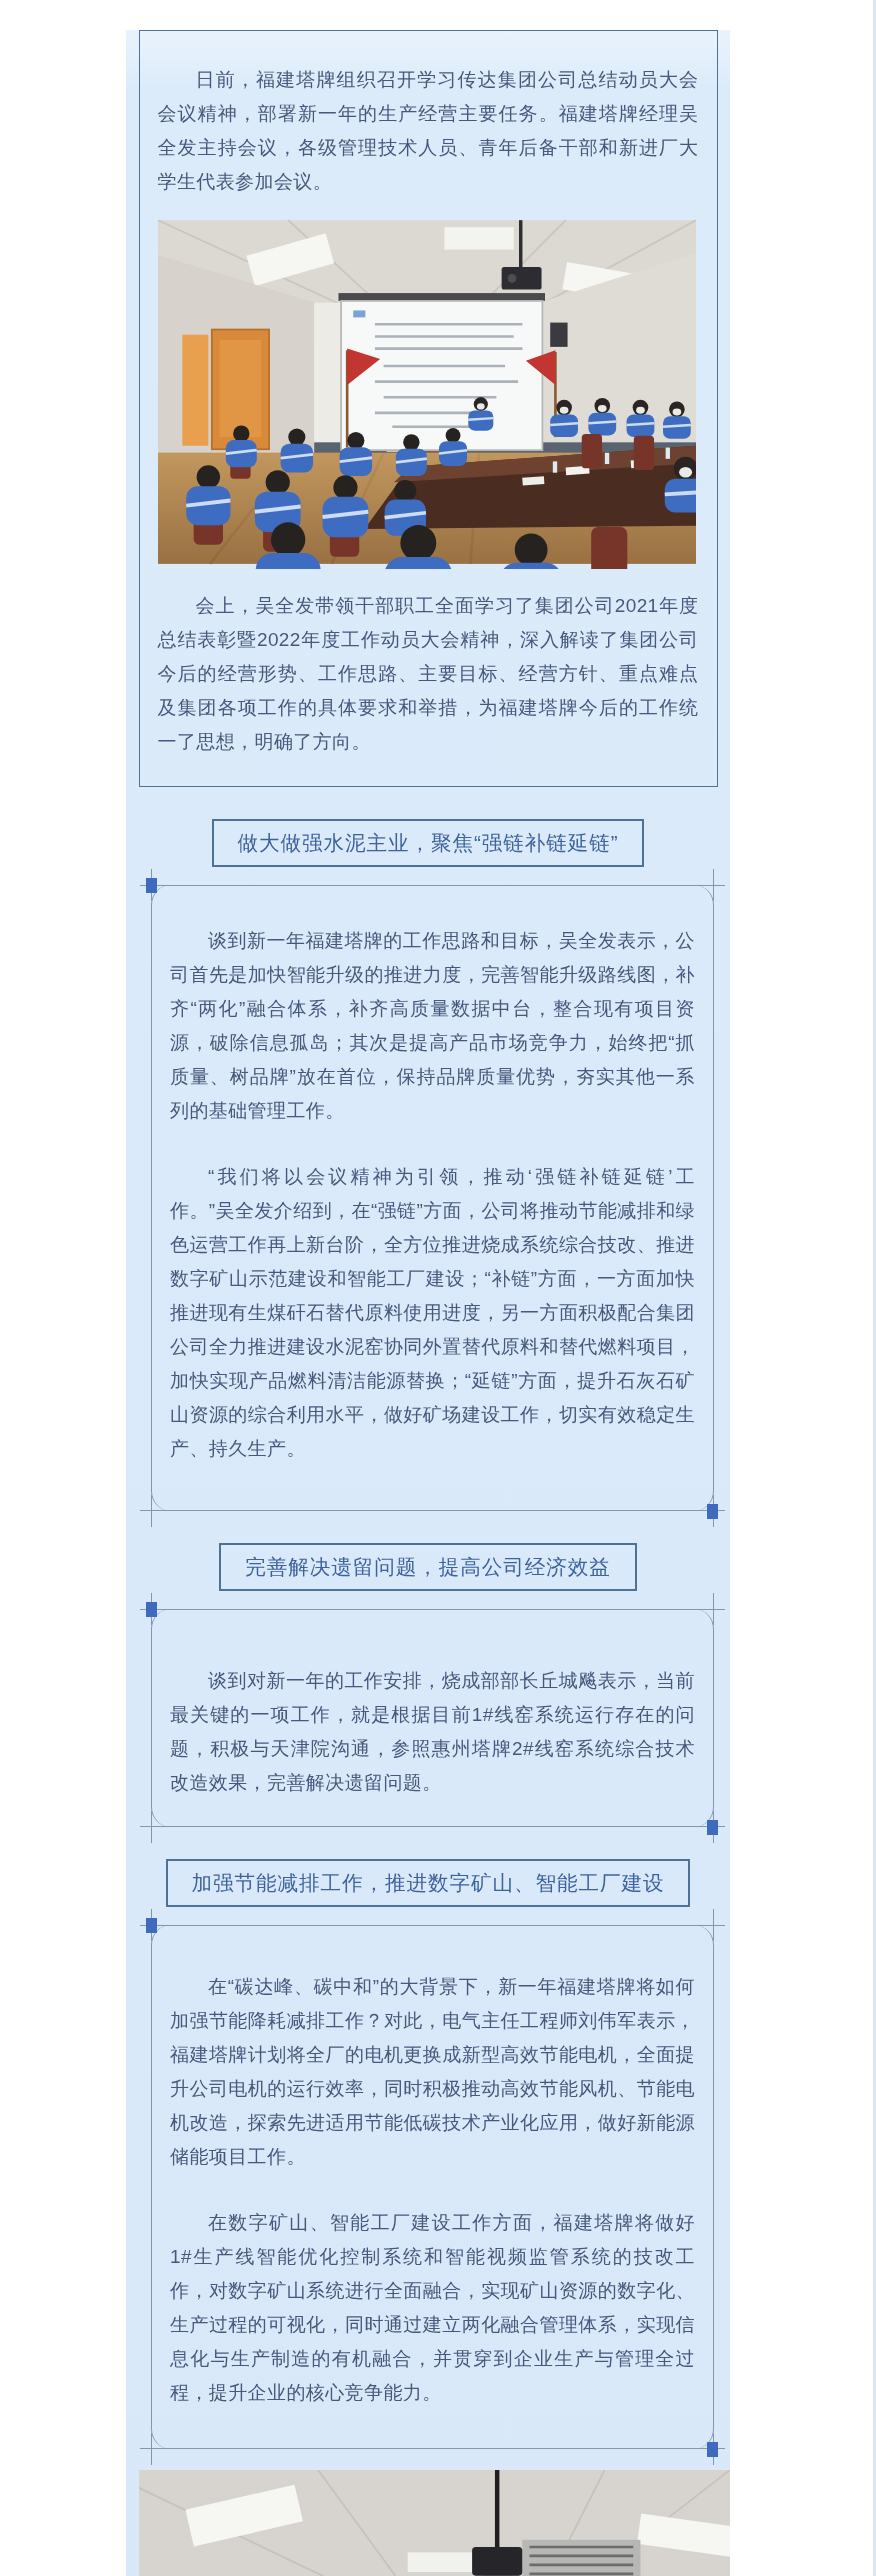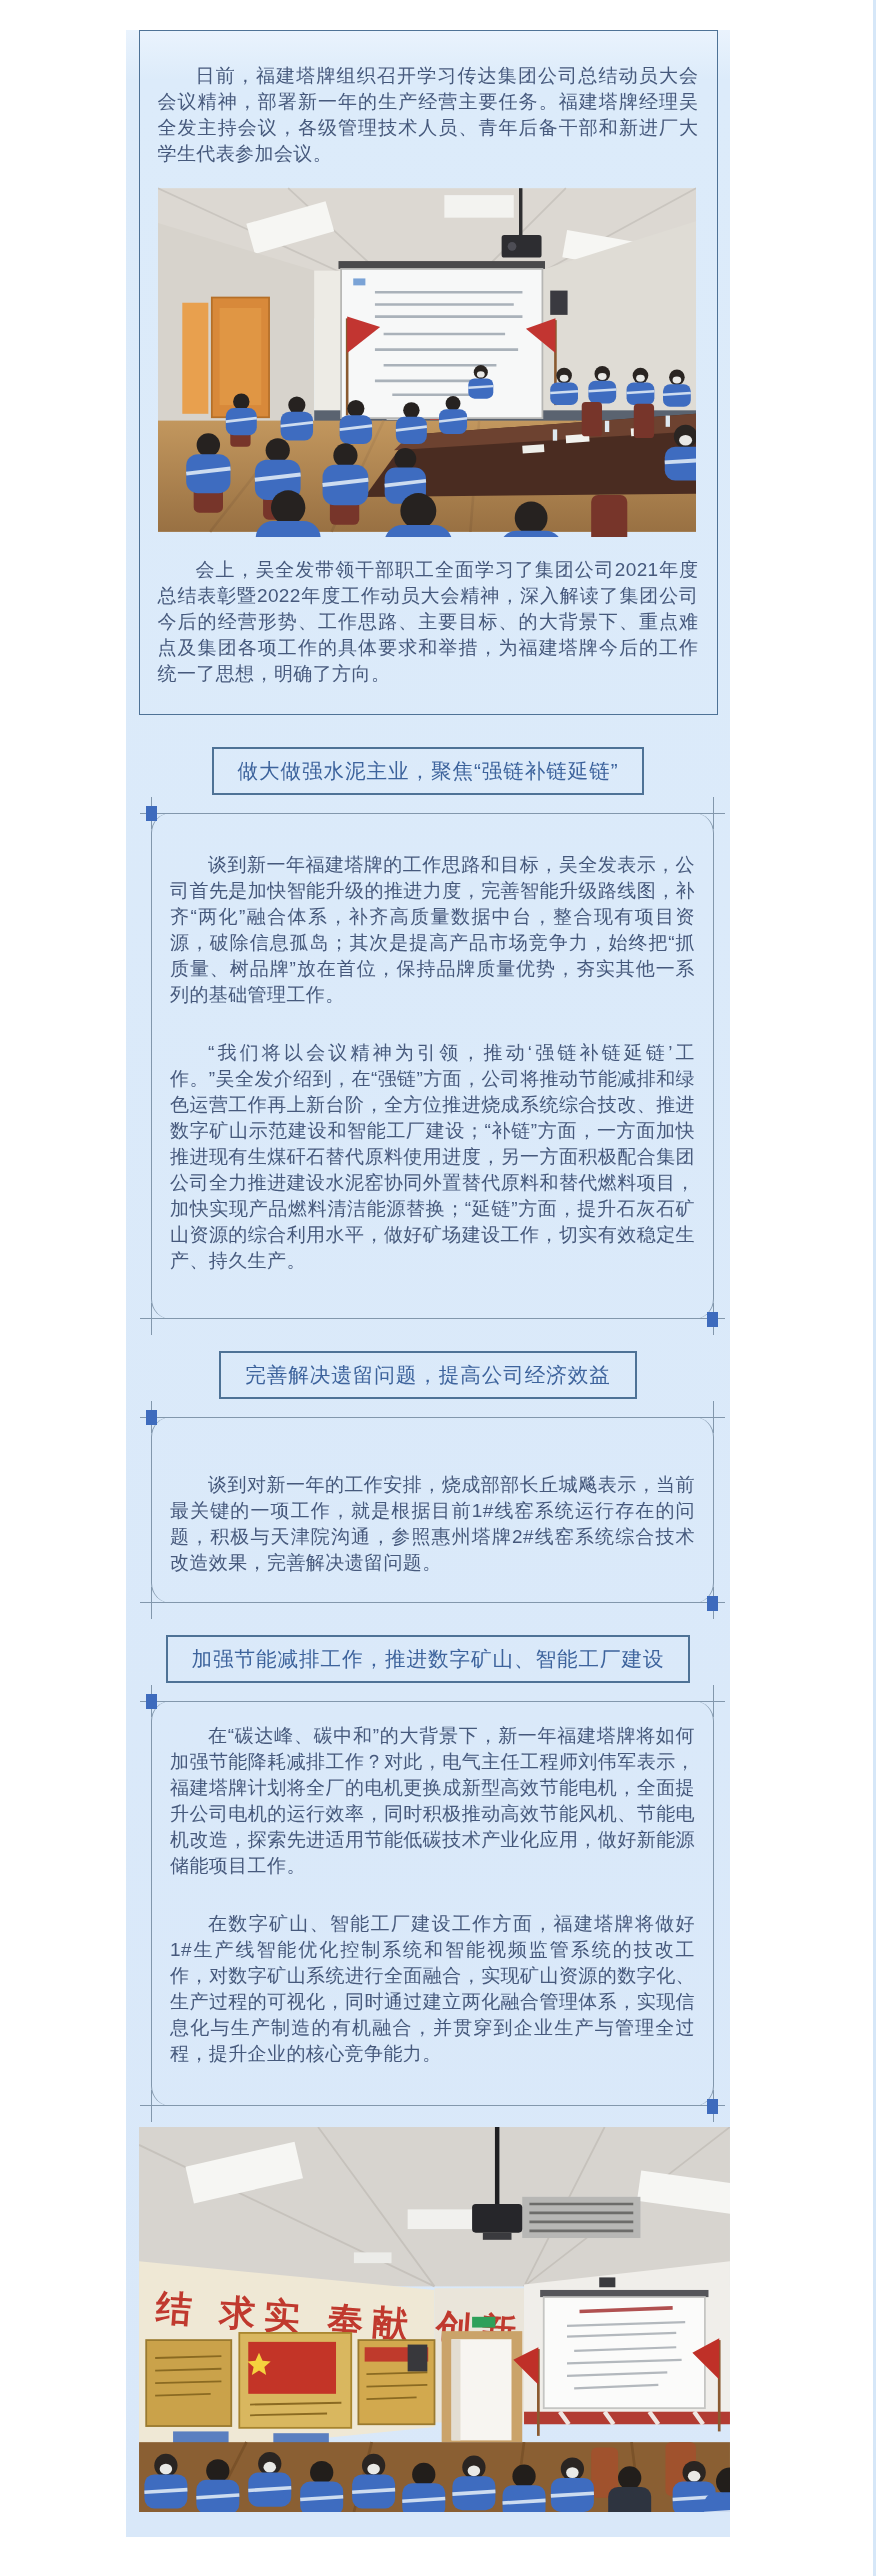--- a/index.html
+++ b/index.html
@@ -3,21 +3,21 @@
 <meta charset="utf-8">
 <style>
   * { box-sizing: border-box; }
   html, body { margin:0; padding:0; background:#ffffff; }
   body { font-family:"Liberation Sans","DejaVu Sans",sans-serif; }
   .page { position:relative; width:876px; min-height:2576px; background:#ffffff; overflow:hidden; }
   .edge-strip { position:absolute; right:0; top:0; width:2.7px; height:2576px; background:#d6e7f8; }
 
   .panel { position:relative; margin:7.2px 0 0 126px; width:604px; background:linear-gradient(180deg,#eaf3fd 0%, #dcebfa 2%, #d9e8f9 100%); padding-bottom:25px; }
 
-  .para { font-size:19px; line-height:26px; color:#46597c; text-indent:2em; text-align:justify; letter-spacing:0.4px; margin:0; }
+  .para { font-size:19px; line-height:34px; color:#46597c; text-indent:2em; text-align:justify; letter-spacing:0.4px; margin:0; }
   .para + .para { margin-top:32px; }
 
   .intro-box { margin:30px 12.5px 0; border:1.8px solid #4e7296; padding:32px 18px 27px; }
   .intro-box .photo-wrap { margin:16px auto 19.7px; }
 
   .photo-wrap { display:block; }
   .photo-wrap svg { display:block; }
 
   .heading-row { text-align:center; margin:32px 0 18px; }
   .heading-box { display:inline-block; border:2.7px solid #4e7296; padding:8px 24px; font-size:20.6px; letter-spacing:0.9px; color:#3d639c; background:transparent; }
@@ -162,21 +162,21 @@
             <use href="#wk" transform="translate(216,308) scale(1.55)"></use>
             <use href="#wk" transform="translate(285,312) scale(1.4)"></use>
             <use href="#wk" transform="translate(150,368) scale(2.2)"></use>
             <use href="#wk" transform="translate(300,372) scale(2.3)"></use>
             <use href="#wk" transform="translate(430,380) scale(2.1)"></use>
             <use href="#chair" transform="translate(520,360) scale(1.6)"></use>
           </g>
         </svg>
       </div>
 
-      <p class="para">会上，吴全发带领干部职工全面学习了集团公司2021年度总结表彰暨2022年度工作动员大会精神，深入解读了集团公司今后的经营形势、工作思路、主要目标、的大背景下、重点难点及集团各项工作的具体要求和举措，为福建塔牌今后的工作统一了思想，明确了方向。</p>
+      <p class="para">会上，吴全发带领干部职工全面学习了集团公司2021年度总结表彰暨2022年度工作动员大会精神，深入解读了集团公司今后的经营形势、工作思路、主要目标、经营方针、重点难点及集团各项工作的具体要求和举措，为福建塔牌今后的工作统一了思想，明确了方向。</p>
     </div>
 
     <div class="heading-row">
       <div class="heading-box">做大做强水泥主业，聚焦“强链补链延链”</div>
     </div>
     <div class="framed">
       <div class="fr-line top"></div>
       <div class="fr-line bot"></div>
       <div class="fr-tick tl"></div>
         <div class="fr-tick tr"></div>
@@ -199,21 +199,21 @@
       <div class="fr-tick bl"></div>
         <div class="fr-tick br"></div>
       <div class="fr-sq tl"></div>
       <div class="fr-sq br"></div>
       <p class="para">谈到对新一年的工作安排，烧成部部长丘城飚表示，当前最关键的一项工作，就是根据目前1#线窑系统运行存在的问题，积极与天津院沟通，参照惠州塔牌2#线窑系统综合技术改造效果，完善解决遗留问题。</p>
     </div>
 
     <div class="heading-row">
       <div class="heading-box">加强节能减排工作，推进数字矿山、智能工厂建设</div>
     </div>
-    <div class="framed" style="padding:22px 18px 39px;">
+    <div class="framed" style="padding:45px 18px 39px;">
       <div class="fr-line top"></div>
       <div class="fr-line bot"></div>
       <div class="fr-tick tl"></div>
         <div class="fr-tick tr"></div>
       <div class="fr-tick bl"></div>
         <div class="fr-tick br"></div>
       <div class="fr-sq tl"></div>
       <div class="fr-sq br"></div>
       <p class="para">在“碳达峰、碳中和”的大背景下，新一年福建塔牌将如何加强节能降耗减排工作？对此，电气主任工程师刘伟军表示，福建塔牌计划将全厂的电机更换成新型高效节能电机，全面提升公司电机的运行效率，同时积极推动高效节能风机、节能电机改造，探索先进适用节能低碳技术产业化应用，做好新能源储能项目工作。</p>
       <p class="para">在数字矿山、智能工厂建设工作方面，福建塔牌将做好1#生产线智能优化控制系统和智能视频监管系统的技改工作，对数字矿山系统进行全面融合，实现矿山资源的数字化、生产过程的可视化，同时通过建立两化融合管理体系，实现信息化与生产制造的有机融合，并贯穿到企业生产与管理全过程，提升企业的核心竞争能力。</p>

